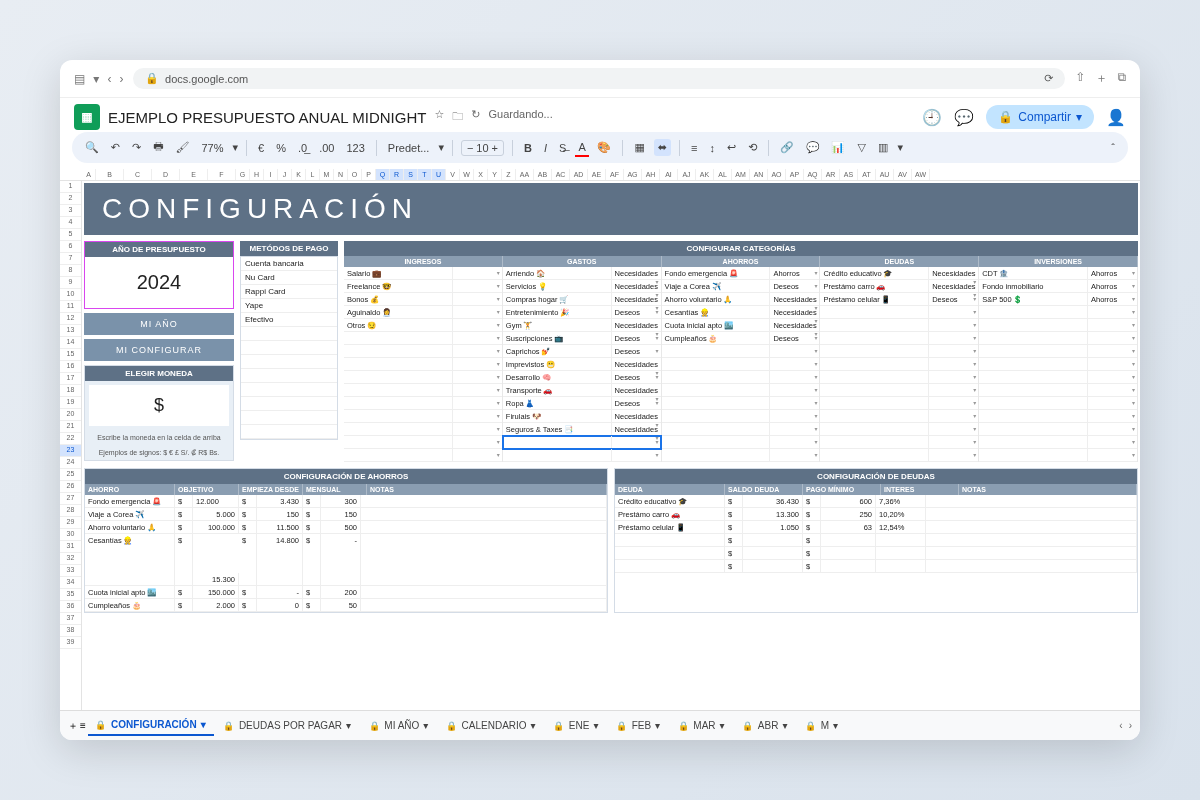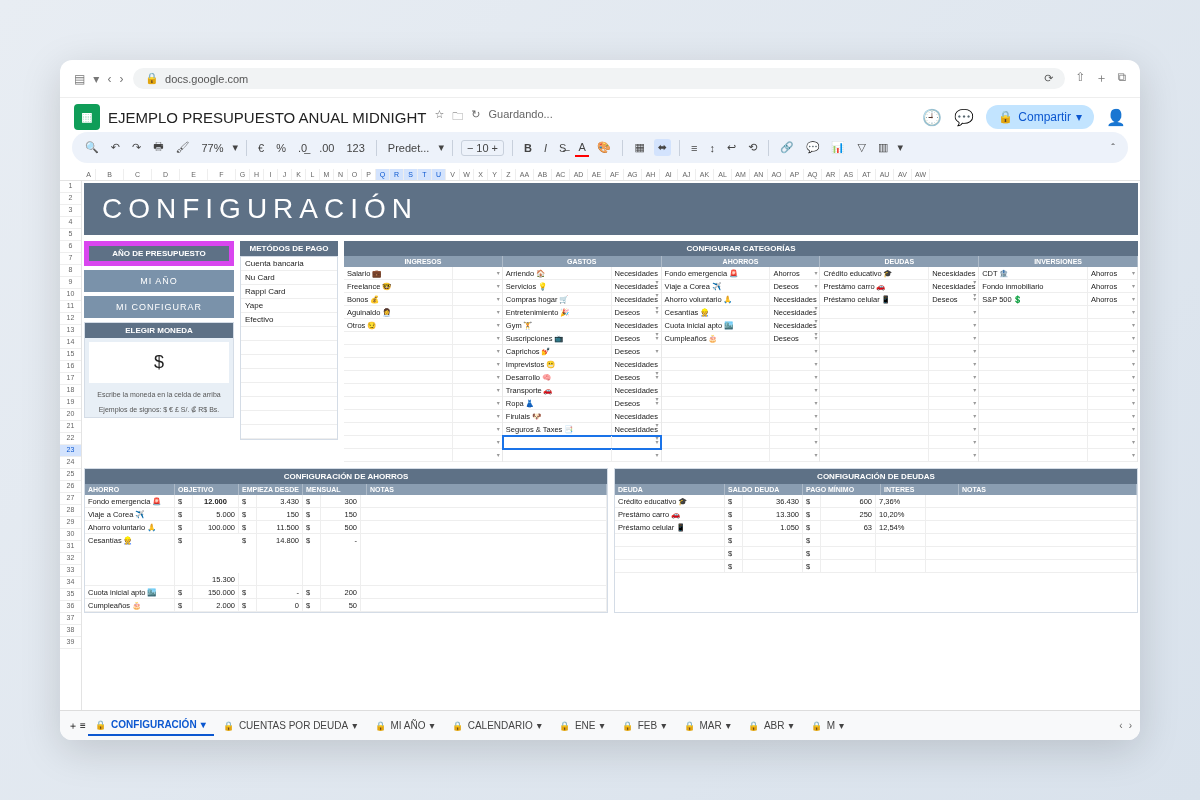--- a/index.html
+++ b/index.html
@@ -41,21 +41,21 @@
 .rownums .sel { background: #d3e3fd; color: #0b57d0; }
 
 .sheet { flex: 1; overflow: hidden; font-size: 8px; color: #222; padding: 2px; position: relative; }
 
 
 .banner { background: #5e7186; color: #fff; padding: 10px 18px; font-size: 28px; letter-spacing: 6px; font-weight: 300; margin-bottom: 6px; }
 
 .row1 { display: flex; gap: 6px; margin-bottom: 6px; }
 .col-l { width: 150px; display: flex; flex-direction: column; gap: 4px; }
 .box-hdr { background: #5e7186; color: #fff; text-align: center; font-size: 8px; padding: 3px; font-weight: bold; }
-.year-box { border: 5px solid #d946ef; background: #fff; }
+.year-box { border: 1px solid #d946ef; background: #fff; }
 .year-val { text-align: center; font-size: 20px; padding: 14px 0; }
 .btn-blue { background: #7a92aa; color: #fff; text-align: center; padding: 6px; font-size: 9px; letter-spacing: 1px; }
 .currency-box { border: 1px solid #d4dce6; background: #e8eff6; font-size: 7px; }
 .cur-inner { background: #fff; text-align: center; font-size: 18px; padding: 10px; margin: 4px; }
 .cur-note { padding: 3px 4px; text-align: center; color: #555; line-height: 1.3; }
 
 .col-m { width: 98px; }
 .pay-list { border: 1px solid #d4dce6; background: #fff; font-size: 8px; }
 .pay-list div { padding: 2px 4px; border-bottom: 1px solid #eee; }
 
@@ -274,20 +274,21 @@
           <span>39</span>
         </div>
       <div class="sheet">
 
         <div class="banner">CONFIGURACIÓN</div>
 
         <div class="row1">
           <div class="col-l">
             <div class="year-box">
               <div class="box-hdr">AÑO DE PRESUPUESTO</div>
+              <div class="year-val">2024</div>
             </div>
             <div class="btn-blue">MI AÑO</div>
             <div class="btn-blue">MI CONFIGURAR</div>
             <div class="currency-box">
               <div class="box-hdr">ELEGIR MONEDA</div>
               <div class="cur-inner">$</div>
               <div class="cur-note">Escribe la moneda en la celda de arriba</div>
               <div class="cur-note">Ejemplos de signos: $ € £ S/. ₡ R$ Bs.</div>
             </div>
           </div>
@@ -642,21 +643,21 @@
                 <div style="width: 90px; flex: 0 0 auto;">AHORRO</div>
                 <div style="width: 64px; flex: 0 0 auto;">OBJETIVO</div>
                 <div style="width: 64px; flex: 0 0 auto;">EMPIEZA DESDE</div>
                 <div style="width: 64px; flex: 0 0 auto;">MENSUAL</div>
                 <div style="width: auto; flex: 1 1 0%;">NOTAS</div>
               </div>
             <div id="savrows">
                 <div class="cfg-row">
                   <span style="width: 90px; text-align: left;">Fondo emergencia 🚨</span>
                   <span style="width: 18px; text-align: left;">$</span>
-                  <span style="width: 46px; text-align: center; font-weight: bold;">12.000</span>
+                  <span style="width: 46px; text-align: left;">12.000</span>
                   <span style="width: 18px; text-align: left;">$</span>
                   <span style="width: 46px; text-align: right;">3.430</span>
                   <span style="width: 18px; text-align: left;">$</span>
                   <span style="width: 40px; text-align: right;">300</span>
                   <span style="width: 80px; flex: 1 1 0%; text-align: left;"></span>
                 </div>
                 <div class="cfg-row">
                   <span style="width: 90px; text-align: left;">Viaje a Corea ✈️</span>
                   <span style="width: 18px; text-align: left;">$</span>
                   <span style="width: 46px; text-align: right;">5.000</span>
@@ -783,21 +784,21 @@
   <div class="tabs" id="tabs">
     <span>＋</span>
     <span>≡</span>
   <div class="t active">
         <span class="lock">🔒</span>
         <span>CONFIGURACIÓN</span>
         <span>▾</span>
       </div>
       <div class="t">
         <span class="lock">🔒</span>
-        <span>CUENTAS POR DEUDA</span>
+        <span>DEUDAS POR PAGAR</span>
         <span>▾</span>
       </div>
       <div class="t">
         <span class="lock">🔒</span>
         <span>MI AÑO</span>
         <span>▾</span>
       </div>
       <div class="t">
         <span class="lock">🔒</span>
         <span>CALENDARIO</span>

